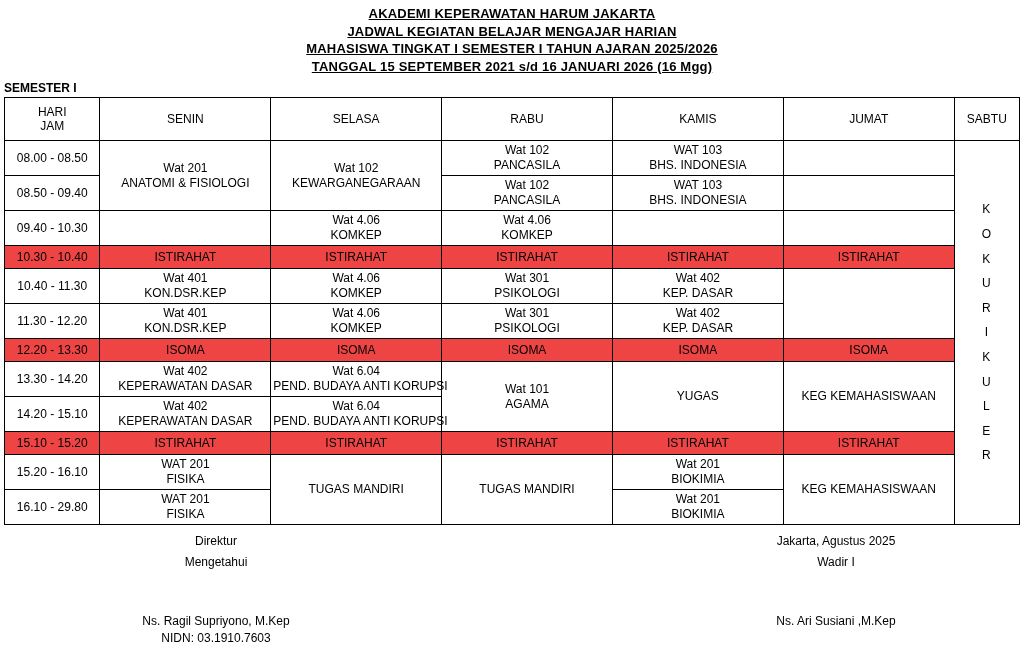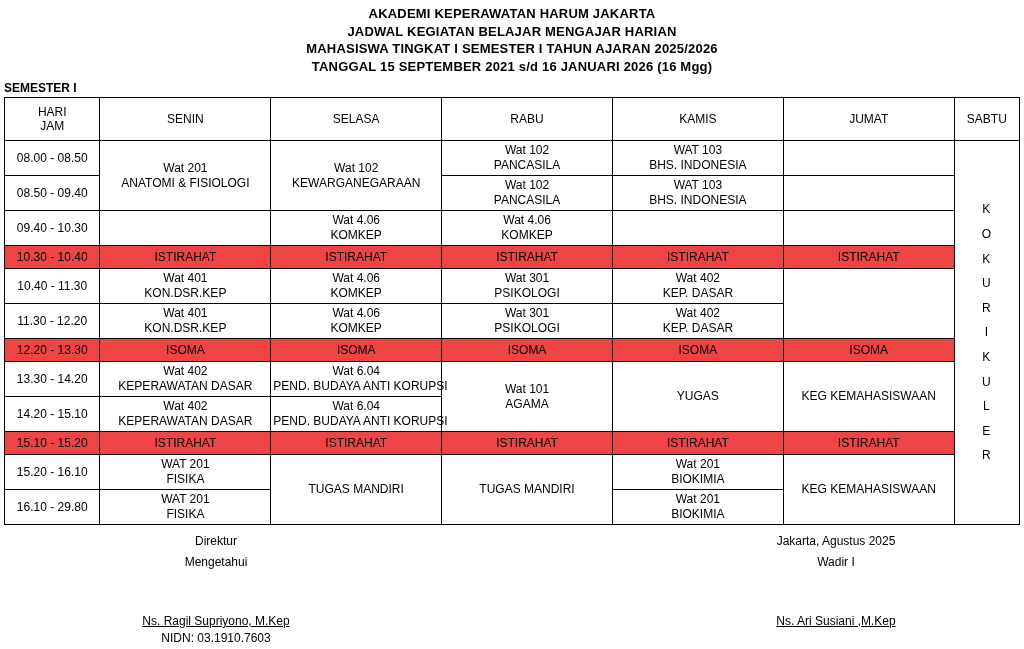--- a/index.html
+++ b/index.html
@@ -12,20 +12,21 @@
     height: 649px;
     font-family: "Liberation Sans", sans-serif;
     color: #000000;
     position: relative;
     overflow: hidden;
   }
   .header {
     text-align: center;
     padding-top: 5px;
     line-height: 1.35;
+    text-decoration: underline;
   }
   .header div {
     font-weight: bold;
     font-size: 13px;
     letter-spacing: 0.2px;
   }
   .semester-label {
     font-weight: bold;
     font-size: 12px;
     margin-left: 4px;
@@ -102,21 +103,20 @@
   .sig-right {
     position: absolute;
     right: 48px;
     top: 0;
     text-align: center;
     width: 280px;
   }
   .sig-line1 { line-height: 1.7; }
   .sig-name {
     margin-top: 42px;
-    text-decoration: underline;
     white-space: nowrap;
     text-align: center;
   }
   .sig-nidn {
     line-height: 1.7;
     white-space: nowrap;
   }
 </style>
 </head>
 <body>

